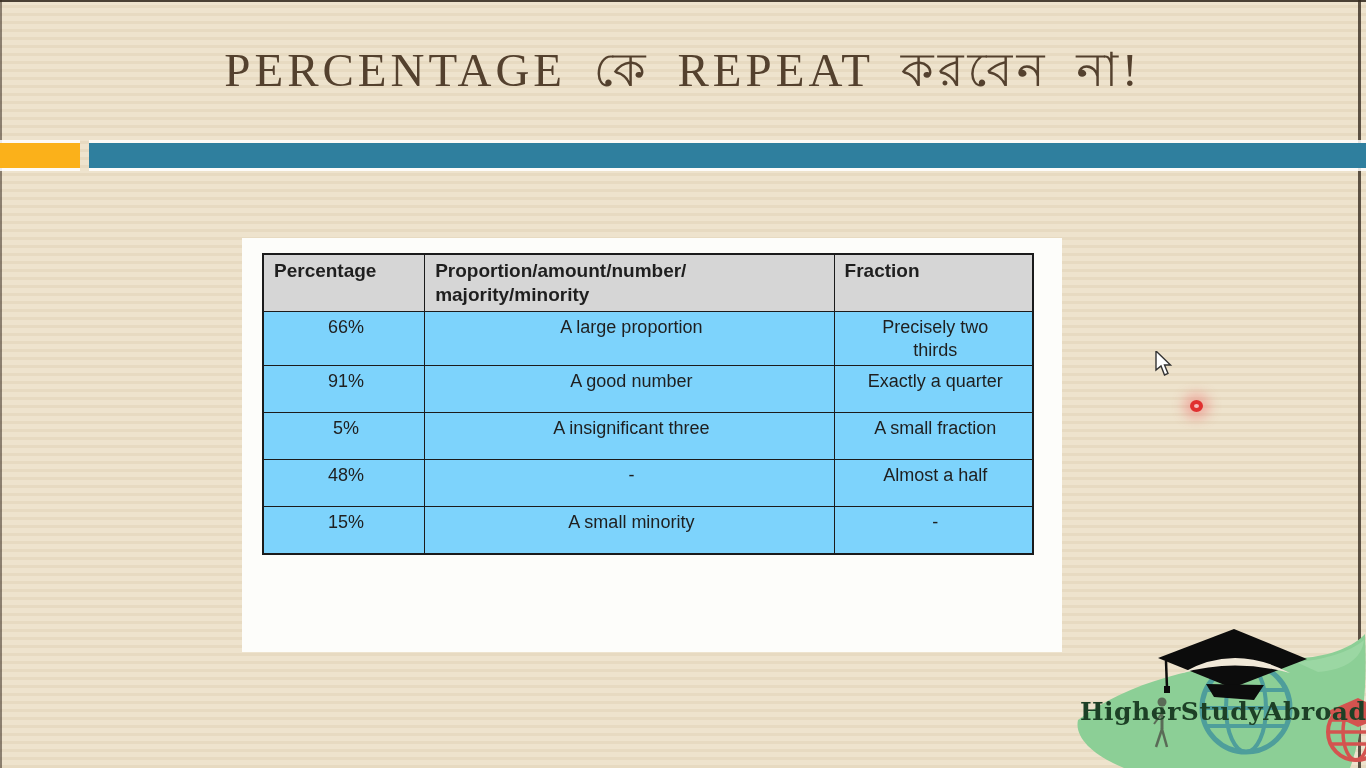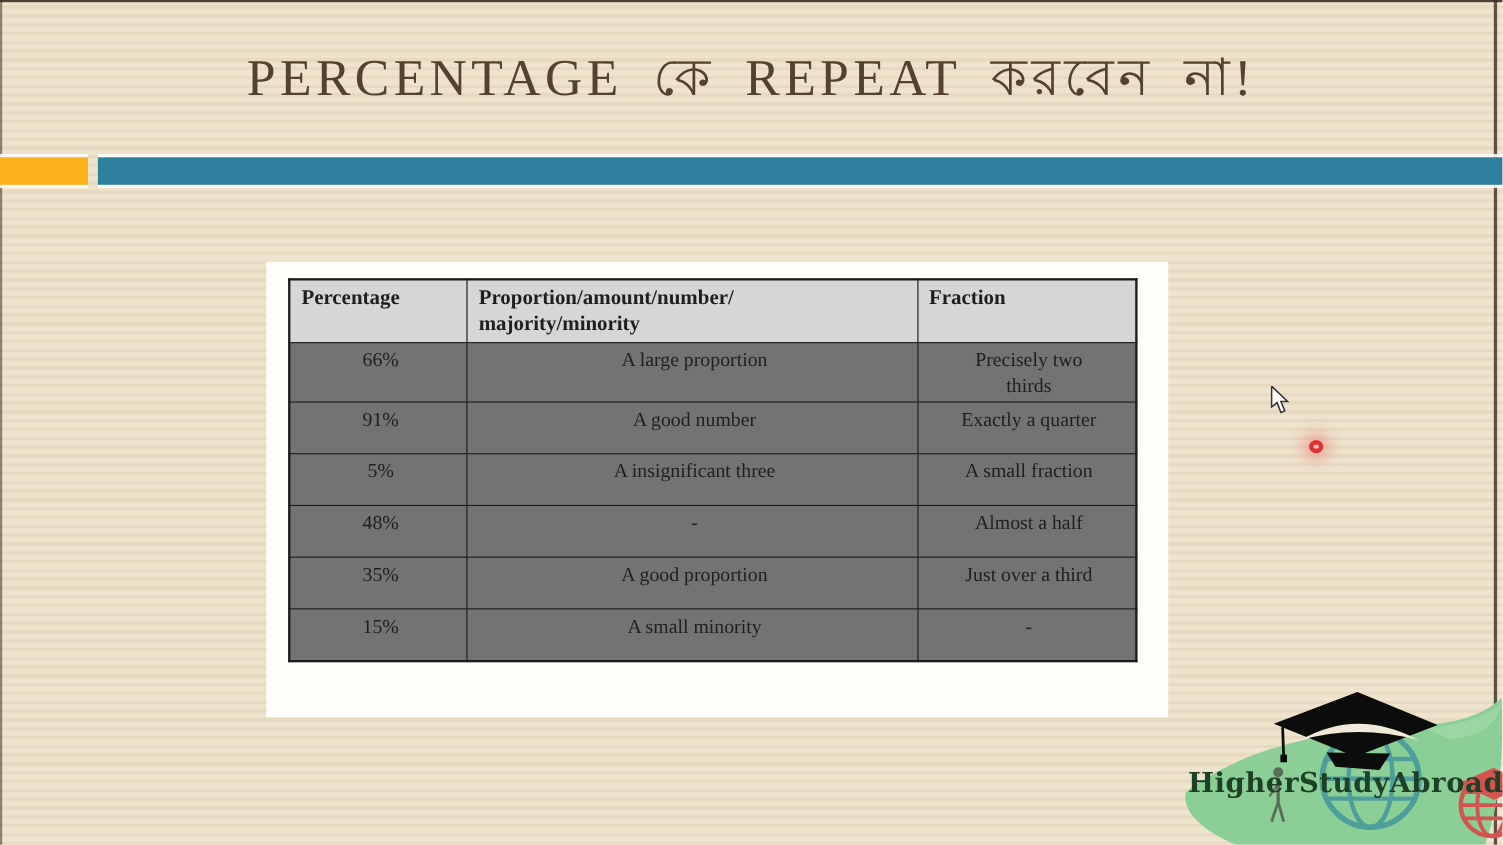--- a/index.html
+++ b/index.html
@@ -55,22 +55,22 @@
 
   .table-panel{
     position:absolute;left:242px;top:238px;width:820px;height:414px;
     background:var(--panel-white);
   }
   table.vocab{
     position:absolute;left:262px;top:253px;
     border-collapse:collapse;
     table-layout:fixed;
     width:772px;
-    background:#737373;
-    font-family:Liberation Serif, serif;
+    background:#7dd3fc;
+    font-family:Liberation Sans, sans-serif;
     color:var(--text-dark);
   }
   table.vocab th, table.vocab td{
     border:1.6px solid #1b1b1b;
     vertical-align:top;
     text-align:left;
     padding:4px 6px 4px 10px;
     white-space:pre-line;
     line-height:1.26;
   }
@@ -152,25 +152,20 @@
         <td class="c0">5%</td>
         <td class="c1">A insignificant three</td>
         <td class="c2">A small fraction</td>
       </tr>
       <tr>
         <td class="c0">48%</td>
         <td class="c1">-</td>
         <td class="c2">Almost a half</td>
       </tr>
       <tr>
-        <td class="c0">35%</td>
-        <td class="c1">A good proportion</td>
-        <td class="c2">Just over a third</td>
-      </tr>
-      <tr>
         <td class="c0">15%</td>
         <td class="c1">A small minority</td>
         <td class="c2">-</td>
       </tr>
     </tbody>
 </table>
 
 <div class="laser-dot"></div>
 
 <svg class="cursor" viewBox="0 0 22 26">

